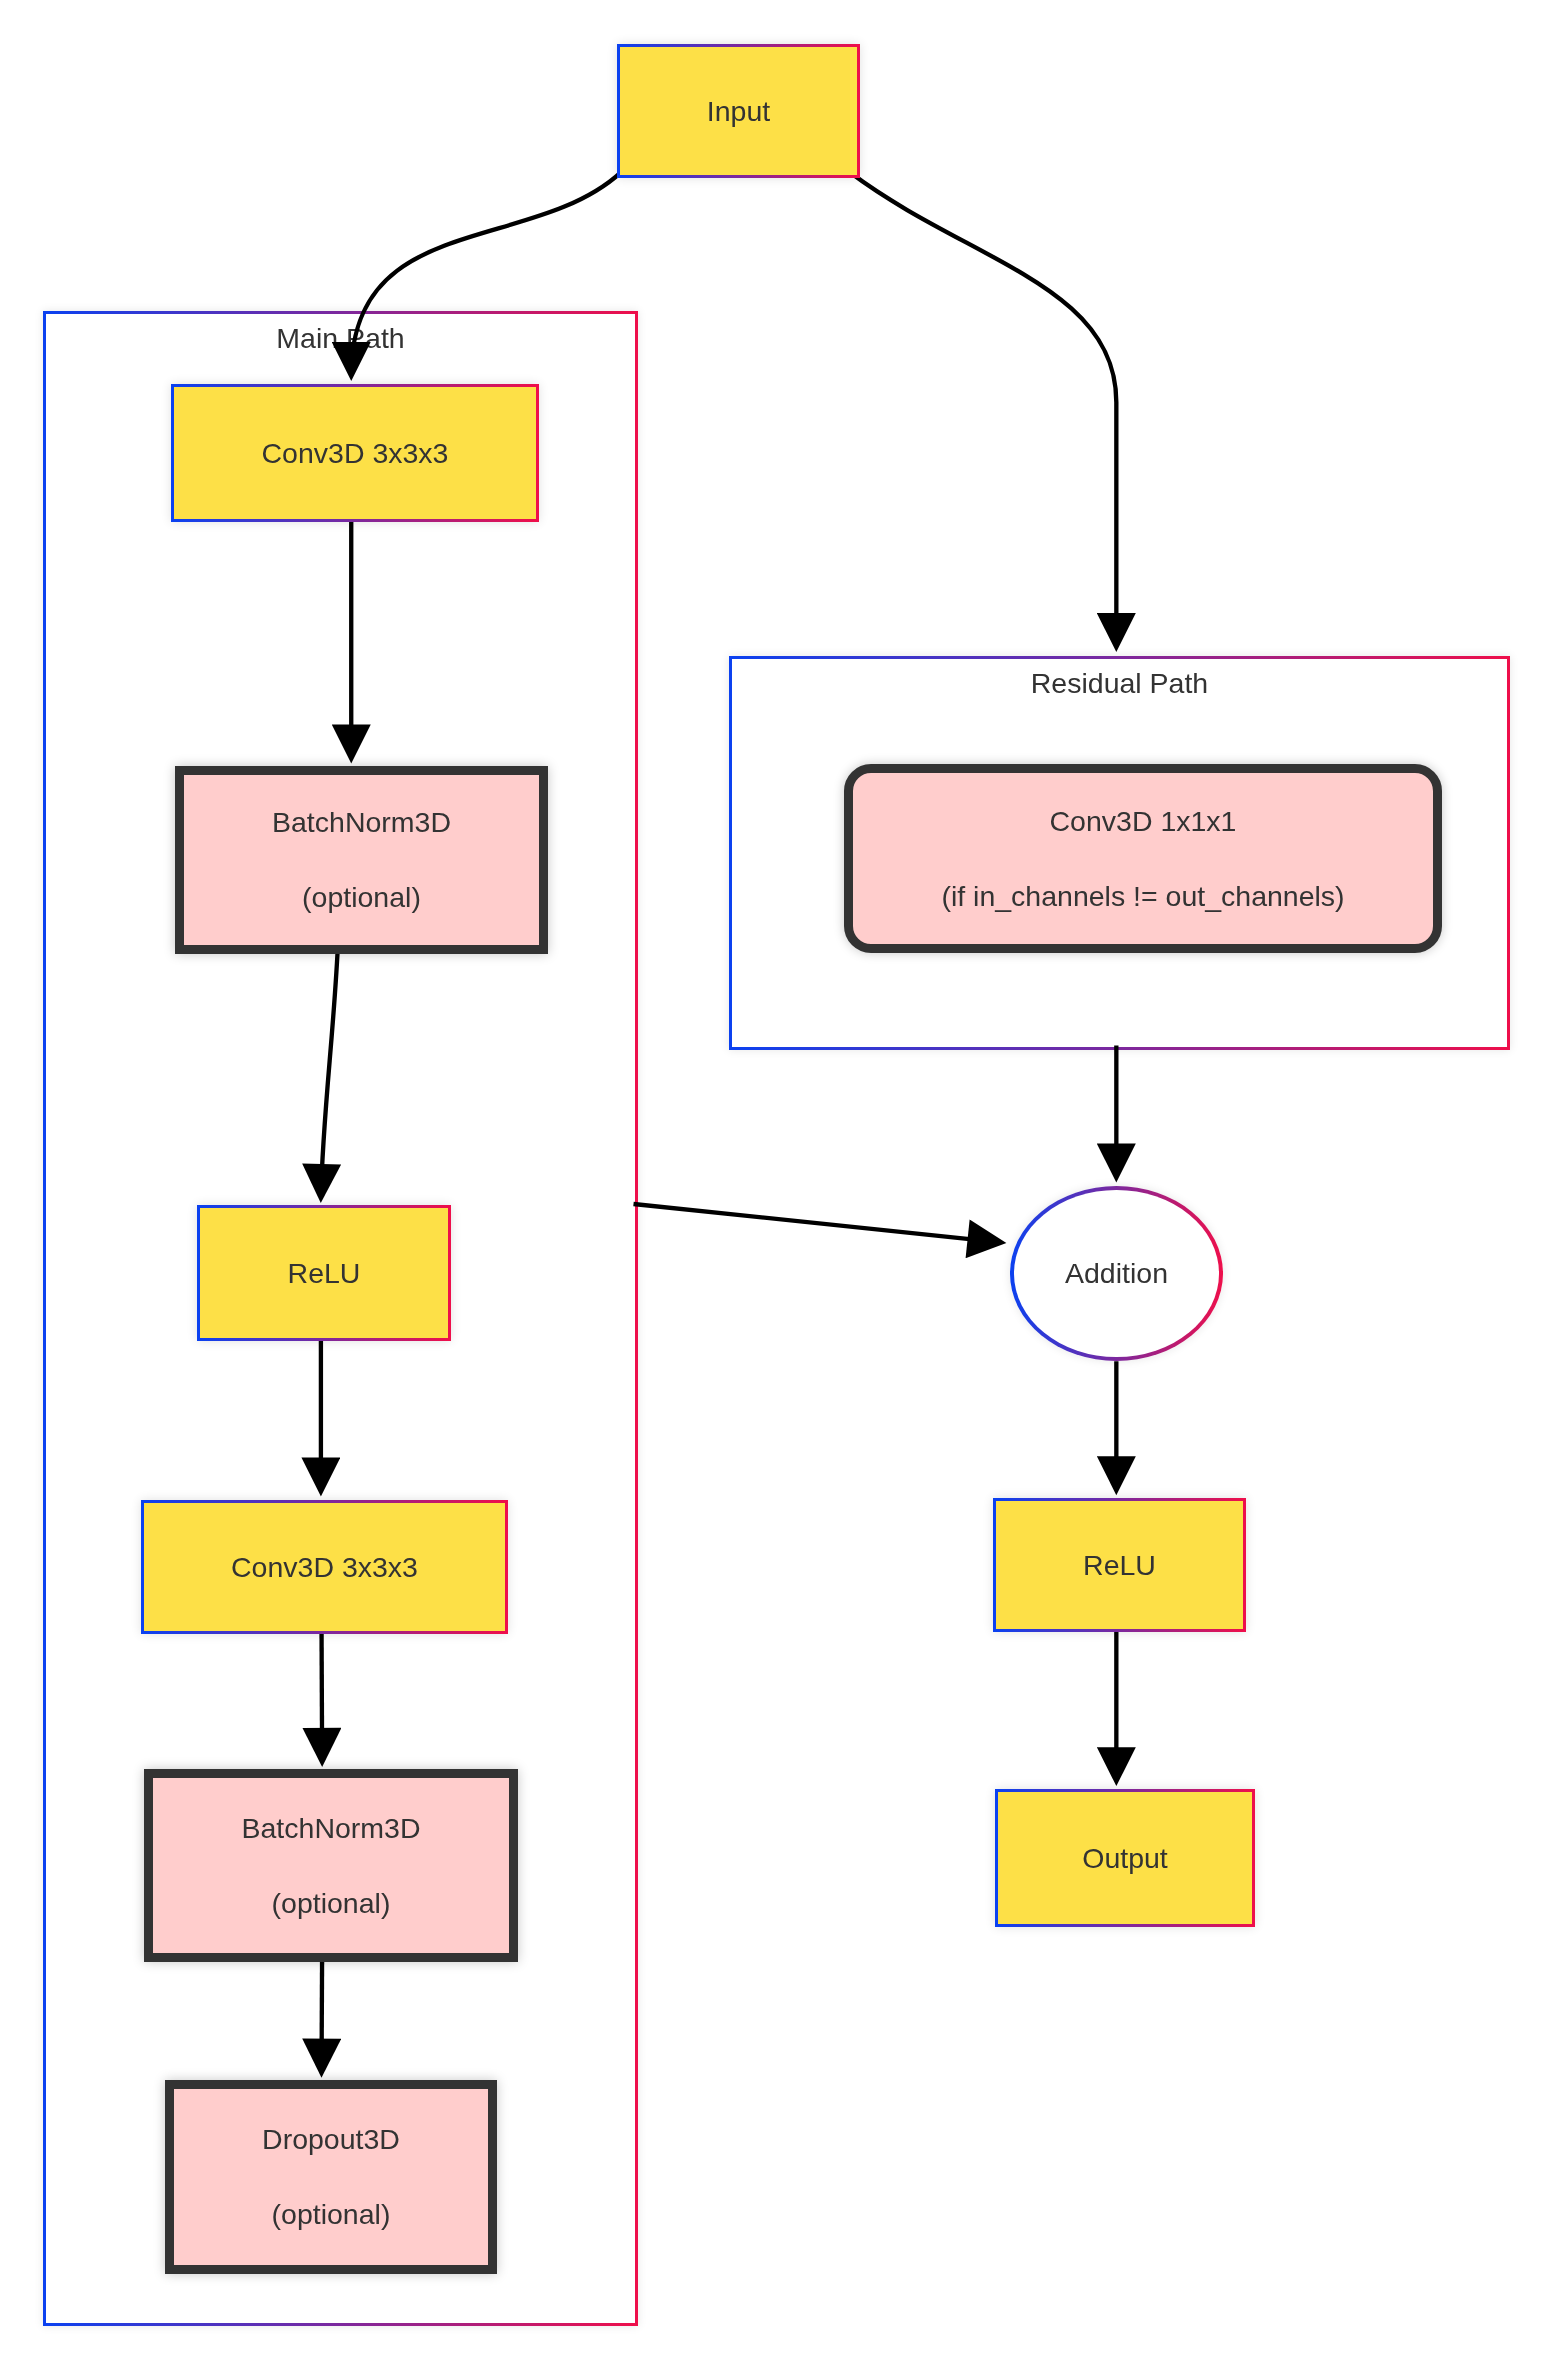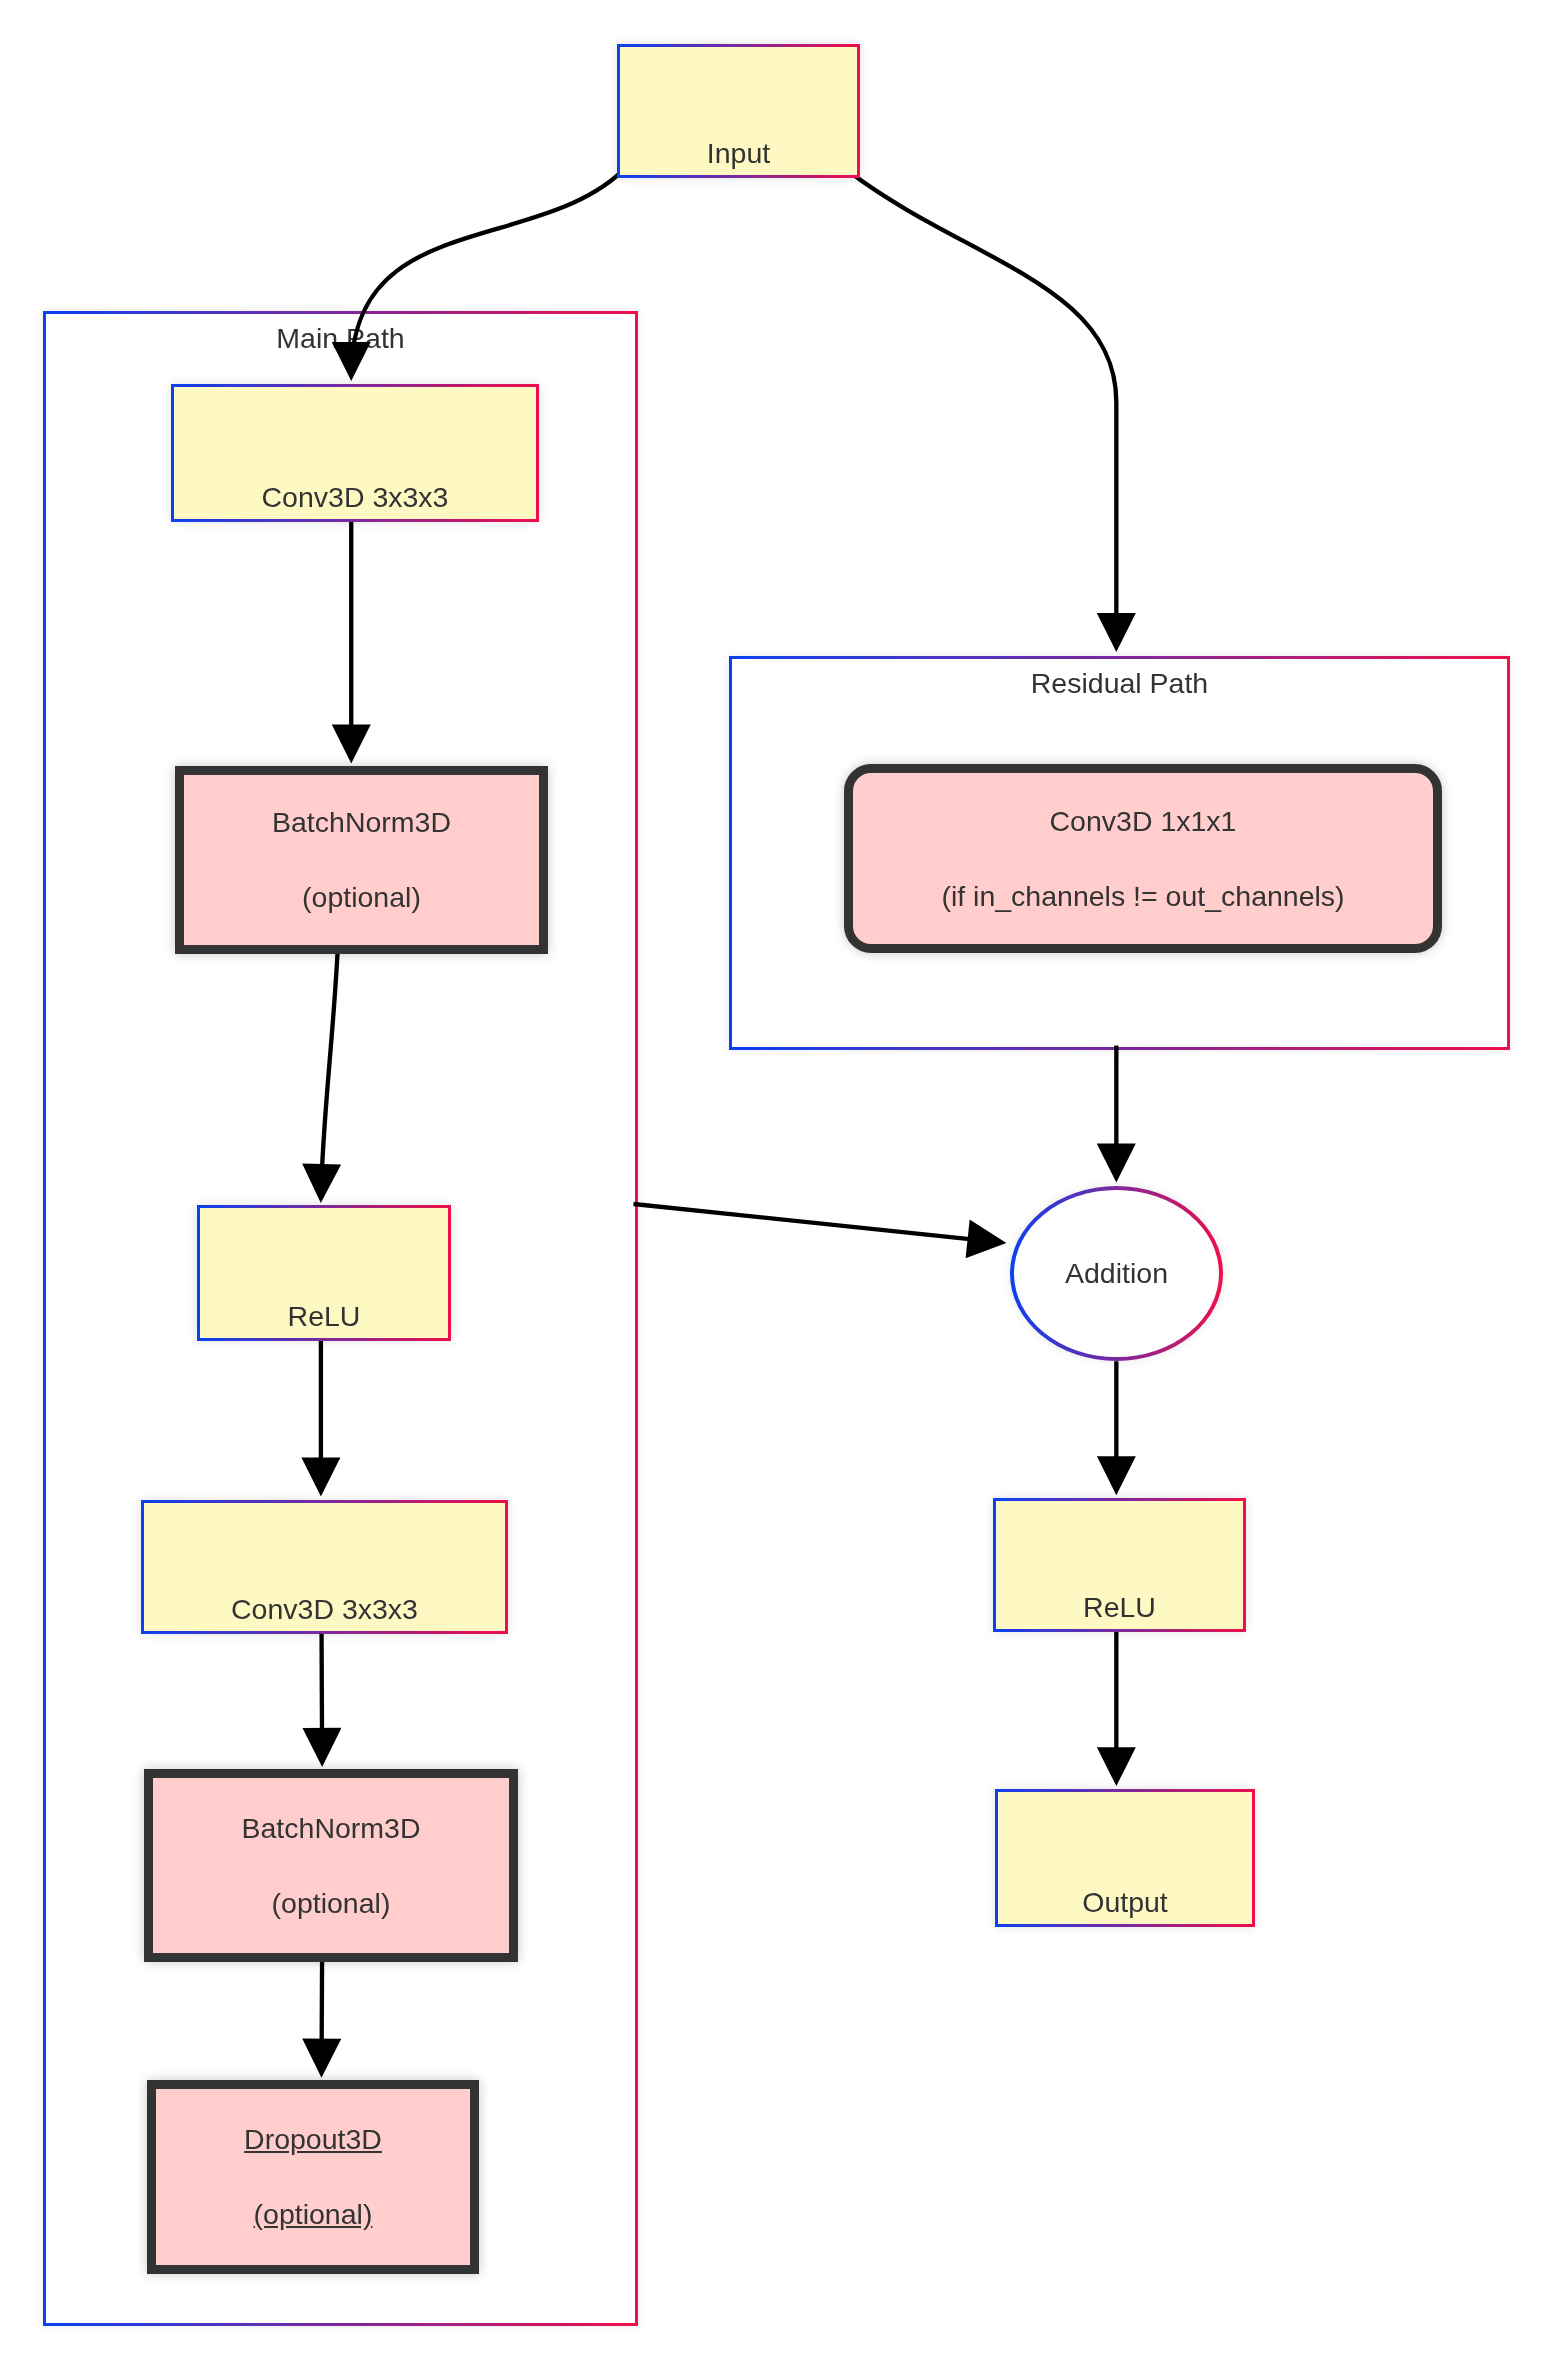--- a/index.html
+++ b/index.html
@@ -60,25 +60,24 @@
     display: flex;
     flex-direction: column;
     align-items: center;
     justify-content: center;
     text-align: center;
     font-size: 28.5px;
     line-height: 1.5;
     color: var(--text-color, #333333);
   }
   .gradient-node {
-    background: #fef9c3;
+    background: #fde047;
     border: 3.7px solid;
     border-image: linear-gradient(90deg, var(--gradient-start, #0b41f0), var(--gradient-end, #ee0f4b)) 1;
     box-shadow: 0 0 10px rgba(0,0,0,0.12);
-    justify-content: flex-end;
   }
   .pink-node {
     background: var(--pink-fill, #ffcdcc);
     border: 9.3px solid var(--dark-border, #333333);
     box-shadow: 0 0 11px rgba(0,0,0,0.22);
     gap: 32px;
   }
 
   
   .circle-node-outer {
@@ -153,21 +152,21 @@
 
   <div class="node gradient-node" style="left:141px; top:1500px; width:361px; height:128px;">
     <span>Conv3D 3x3x3</span>
   </div>
 
   <div class="node pink-node" style="left:144px; top:1769px; width:356px; height:175px;">
     <span>BatchNorm3D</span>
     <span>(optional)</span>
   </div>
 
-  <div class="node pink-node" style="left:147px; top:2080px; width:314px; height:176px;text-decoration:underline;">
+  <div class="node pink-node" style="left:165px; top:2080px; width:314px; height:176px;">
     <span>Dropout3D</span>
     <span>(optional)</span>
   </div>
 
   <div class="node pink-node" style="left:844px; top:764px; width:580px; height:171px;border-radius:27px;">
     <span>Conv3D 1x1x1</span>
     <span>(if in_channels != out_channels)</span>
   </div>
 
   <div class="circle-node-outer" style="left:1010px; top:1186px; width:213px; height:175px;text-align:center;">

